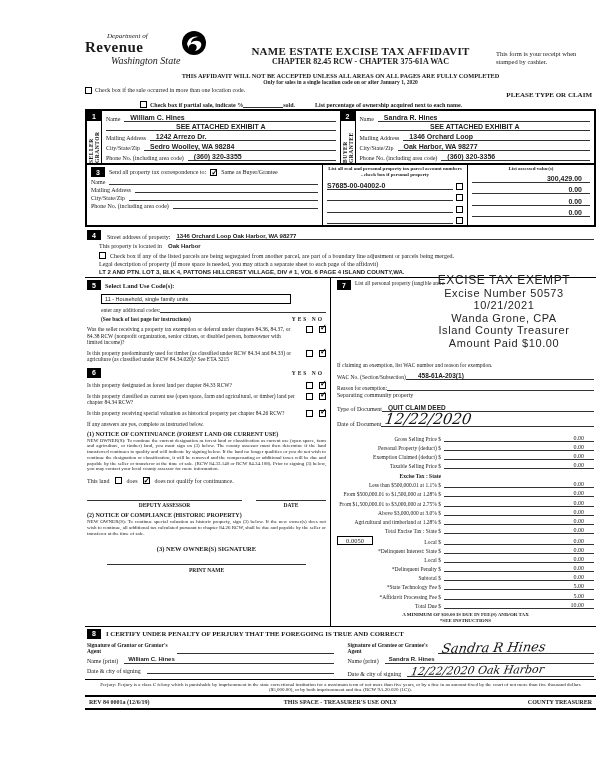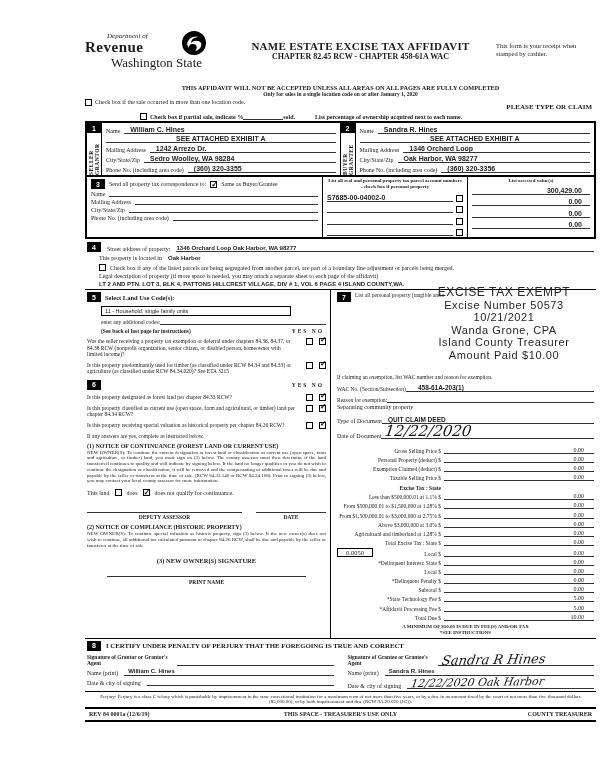--- a/index.html
+++ b/index.html
@@ -13,25 +13,25 @@
   .badge { display:inline-flex; justify-content:center; align-items:center;
     background:#000; color:#fff; font-size:7px; font-weight:bold;
     width:14px; height:10px; font-family:"Liberation Sans",sans-serif; flex:0 0 auto; }
   .cb { display:inline-block; width:7px; height:7px; border:1px solid #000;
     position:relative; background:#fff; flex:0 0 auto; }
   .cb.checked::after { content:"✓"; position:absolute; left:0px; top:-2px;
     font-size:8px; font-weight:bold; color:#000; }
   .cbpair { display:inline-flex; gap:6px; margin-left:4px; flex:0 0 auto; }
 
   
-  .hdr { display:flex; margin-bottom:13px; }
+  .hdr { display:flex; margin-bottom:6px;align-items:flex-end; }
   .logo { width:140px; position:relative; padding-top:4px; }
   .dept { font-size:7px; font-style:italic; margin-left:22px; }
   .rev { font-size:15px; font-weight:bold; letter-spacing:0.5px; line-height:15px; }
-  .wastate { font-size:13px; margin-left:26px; }
+  .wastate { font-size:10px; font-style:italic; margin-left:26px; }
   .swirl { position:absolute; left:96px; top:2px; }
   .titleblk { flex:1; text-align:center; padding-top:12px; }
   .title { font-size:11px; font-weight:bold; letter-spacing:0.3px; }
   .subtitle { font-size:8px; font-weight:bold; }
   .receipt { width:100px; font-size:6.5px; text-align:left; padding-top:14px; line-height:8px; }
   .warn { text-align:center; font-size:6.3px; font-weight:bold; }
   .onlyfor { text-align:center; font-size:5.5px; font-weight:bold; }
 
   .prehead { display:flex; font-size:6px; margin-top:2px; }
   .prehead .cbline { width:200px; display:flex; gap:3px; line-height:7px; }
@@ -155,21 +155,21 @@
       <div class="wastate">Washington State</div>
       <span class="swirl">
         <svg width="26" height="26" viewBox="0 0 26 26">
           <circle cx="13" cy="13" r="12" fill="#000"></circle>
           <path d="M6,14 C7,8 13,5 18,7 C14,7 10,9 10,13 C13,10 18,10 20,13 C21,16 19,20 14,21 C17,18 16,14 12,14 C9,14 7,16 8,19 Z" fill="#fff"></path>
         </svg>
       </span>
     </div>
     <div class="titleblk">
       <div class="title">NAME ESTATE EXCISE TAX AFFIDAVIT</div>
-      <div class="subtitle">CHAPTER 82.45 RCW - CHAPTER 458-61A WAC</div>
+      <div class="subtitle">CHAPTER 82.45 RCW - CHAPTER 375-61A WAC</div>
     </div>
     <div class="receipt">This form is your receipt when stamped by cashier.</div>
   </div>
   <div class="warn">THIS AFFIDAVIT WILL NOT BE ACCEPTED UNLESS ALL AREAS ON ALL PAGES ARE FULLY COMPLETED</div>
   <div class="onlyfor">Only for sales in a single location code on or after January 1, 2020</div>
 
   <div class="prehead">
     <div class="cbline">
       <span class="cb"></span>
       <span>Check box if the sale occurred in more than one location code.</span>

